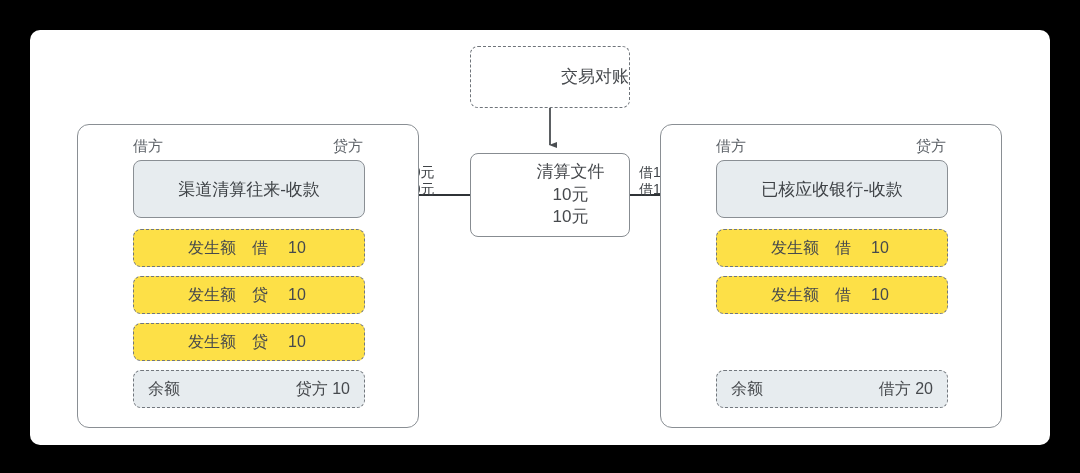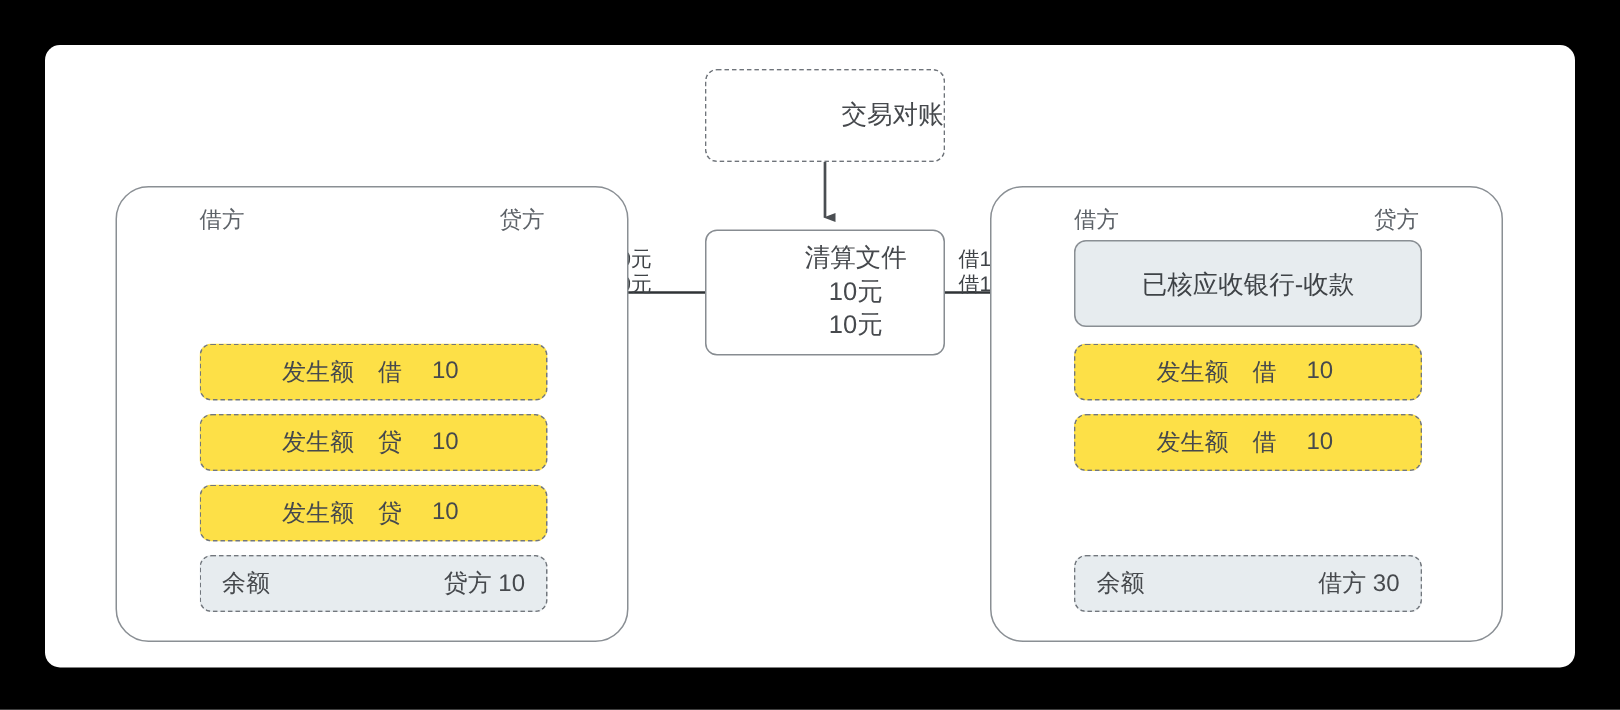--- a/index.html
+++ b/index.html
@@ -45,21 +45,21 @@
   .dashed {
     border: 1.8px dashed #6f747a;
     background: #ffffff;
   }
 
   
   .panel {
     position: absolute;
     box-sizing: border-box;
     border: 1.6px solid #8a8f94;
-    border-radius: 22px;
+    border-radius: 12px;
     background: #ffffff;
   }
   #panel-left  { left: 47px;  top: 94px; width: 342px; height: 304px; }
   #panel-right { left: 630px; top: 94px; width: 342px; height: 304px; }
 
   .col-head {
     position: absolute;
     top: 12px;
     font-size: 15px;
     color: #5d6268;
@@ -192,20 +192,23 @@
 
   <div class="edge-label" id="label-right">
     <div>借10元</div>
     <div>借10元</div>
   </div>
 
   <div class="panel" id="panel-left">
     <div class="col-head debit">借方</div>
     <div class="col-head credit">贷方</div>
 
+    <div class="acct-box">
+      <span>渠道清算往来-收款</span>
+    </div>
 
     <div class="row" style="top:104px;">
       <span class="r-label">发生额</span>
       <span class="r-side">借</span>
       <span class="r-amount">10</span>
     </div>
 
     <div class="row" style="top:151px;">
       <span class="r-label">发生额</span>
       <span class="r-side">贷</span>
@@ -239,17 +242,17 @@
     </div>
 
     <div class="row" style="top:151px;">
       <span class="r-label">发生额</span>
       <span class="r-side">借</span>
       <span class="r-amount">10</span>
     </div>
 
     <div class="row balance filled" style="top:245px;">
       <span>余额</span>
-      <span class="b-right">借方 30</span>
+      <span class="b-right">借方 20</span>
     </div>
   </div>
 
 </div>
 
 </body></html>

